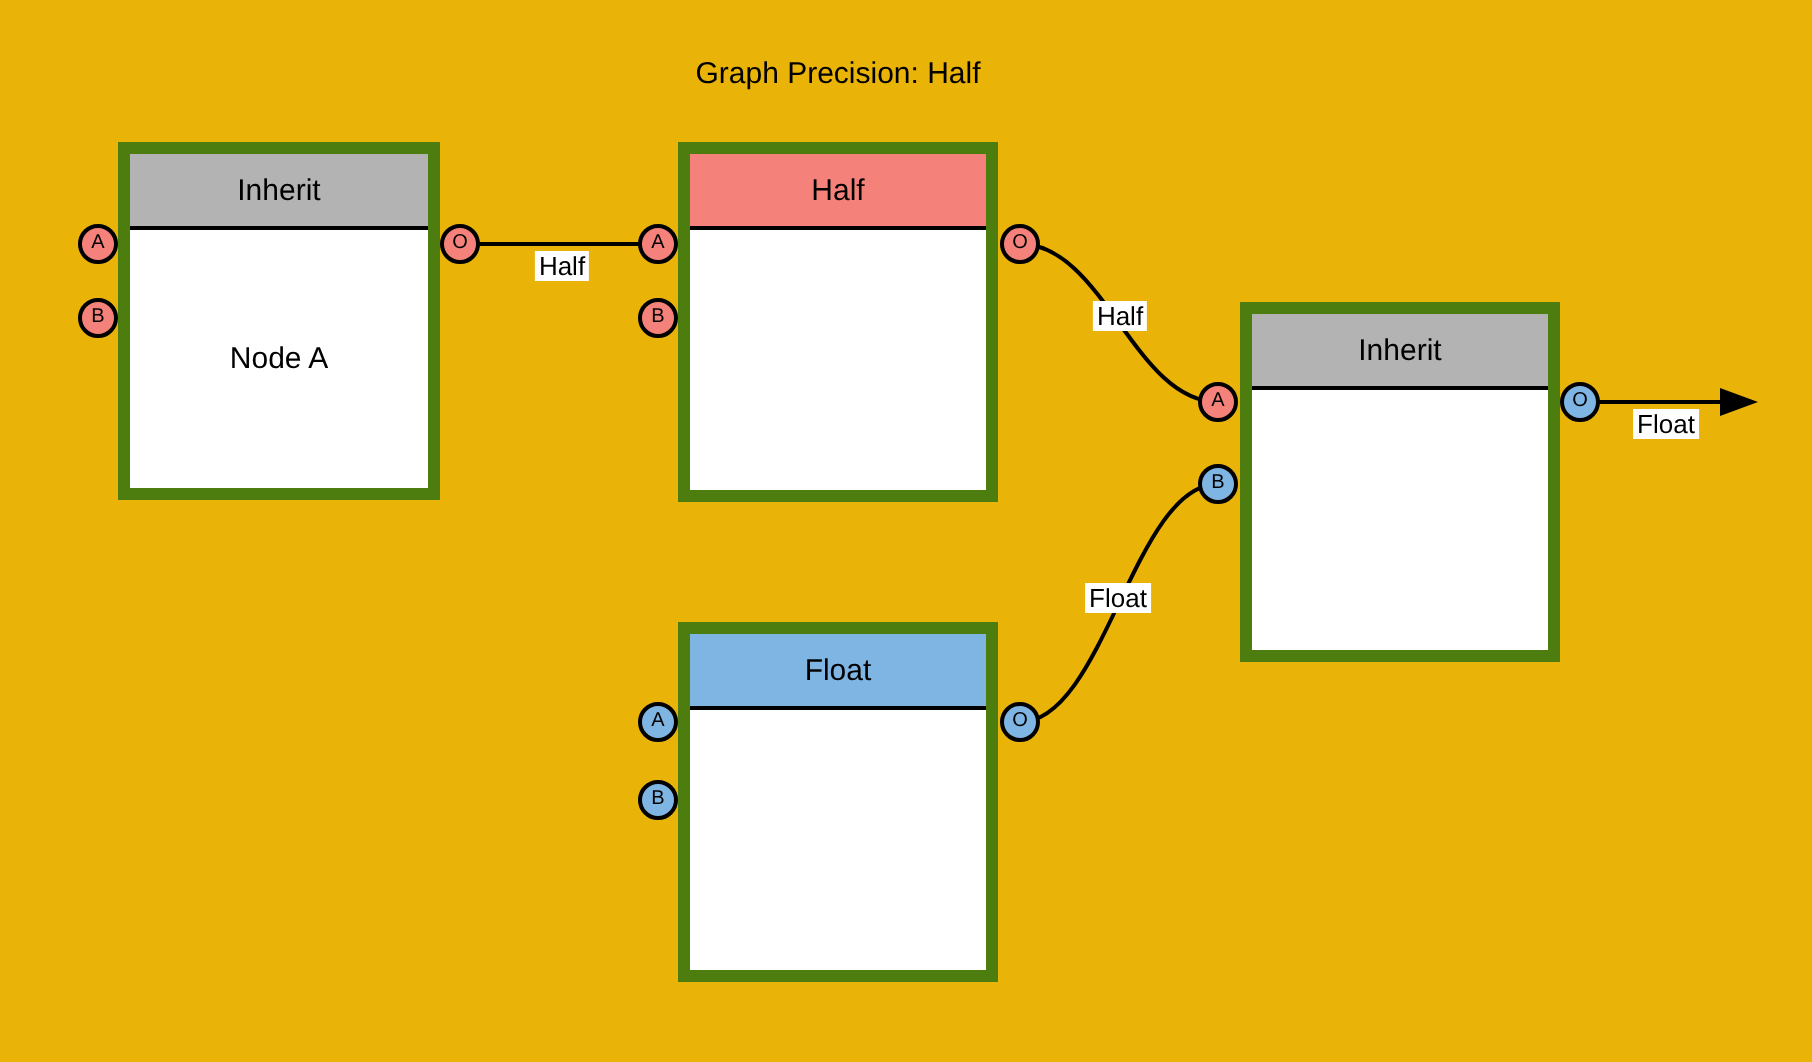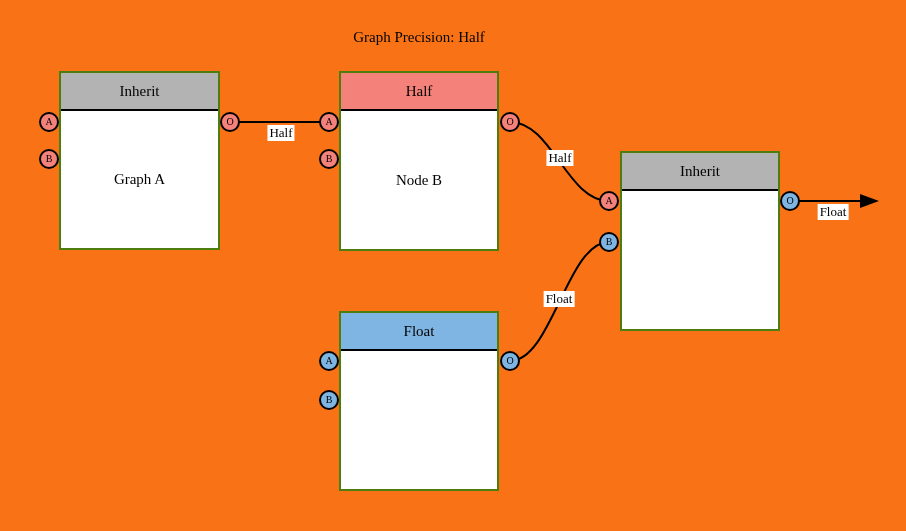--- a/index.html
+++ b/index.html
@@ -1,26 +1,26 @@
 <!DOCTYPE html>
 <html><head>
 <meta charset="utf-8">
 <style>
   html,body{margin:0;padding:0;background:#fff;}
   .canvas{
-    position:relative;width:906px;height:531px;background:#f97316;
-    font-family:Liberation Serif, serif;color:#000;overflow:hidden;
+    position:relative;width:906px;height:531px;background:#eab308;
+    font-family:Liberation Sans, sans-serif;color:#000;overflow:hidden;
   }
   .diagram-title{
     position:absolute;left:419px;top:37px;transform:translate(-50%,-50%);
     font-size:15px;white-space:nowrap;
   }
   svg.edges{position:absolute;left:0;top:0;width:906px;height:531px;}
   .node{
-    position:absolute;border:2px solid #4d7c0f;background:#fff;box-sizing:border-box;
+    position:absolute;border:6px solid #4d7c0f;background:#fff;box-sizing:border-box;
   }
   .hdr{
     height:38px;border-bottom:2px solid #000;box-sizing:border-box;
     display:flex;align-items:center;justify-content:center;font-size:15px;
   }
   .body{
     position:absolute;left:0;right:0;top:38px;bottom:0;
     display:flex;align-items:center;justify-content:center;font-size:15px;
   }
   .port{
@@ -47,26 +47,25 @@
   <svg class="edges" viewBox="0 0 906 531">
     <path d="M230,122 L329,122" stroke="#000" stroke-width="2" fill="none"></path>
     <path d="M510,122 C552,122 567,201 609,201" stroke="#000" stroke-width="2" fill="none"></path>
     <path d="M510,361 C552,361 567,242 609,242" stroke="#000" stroke-width="2" fill="none"></path>
     <path d="M790,201 L863,201" stroke="#000" stroke-width="2" fill="none"></path>
     <polygon points="860,194 879,201 860,208" fill="#000"></polygon>
   </svg>
 
   <div class="node" style="left:59px;top:71px;width:161px;height:179px;">
     <div class="hdr c-gray">Inherit</div>
-    <div class="body">Graph A</div>
+    <div class="body">Node A</div>
   </div>
 
   <div class="node" style="left:339px;top:71px;width:160px;height:180px;">
     <div class="hdr c-red">Half</div>
-    <div class="body">Node B</div>
   </div>
 
   <div class="node" style="left:339px;top:311px;width:160px;height:180px;">
     <div class="hdr c-blue">Float</div>
   </div>
 
   <div class="node" style="left:620px;top:151px;width:160px;height:180px;">
     <div class="hdr c-gray">Inherit</div>
   </div>
 

